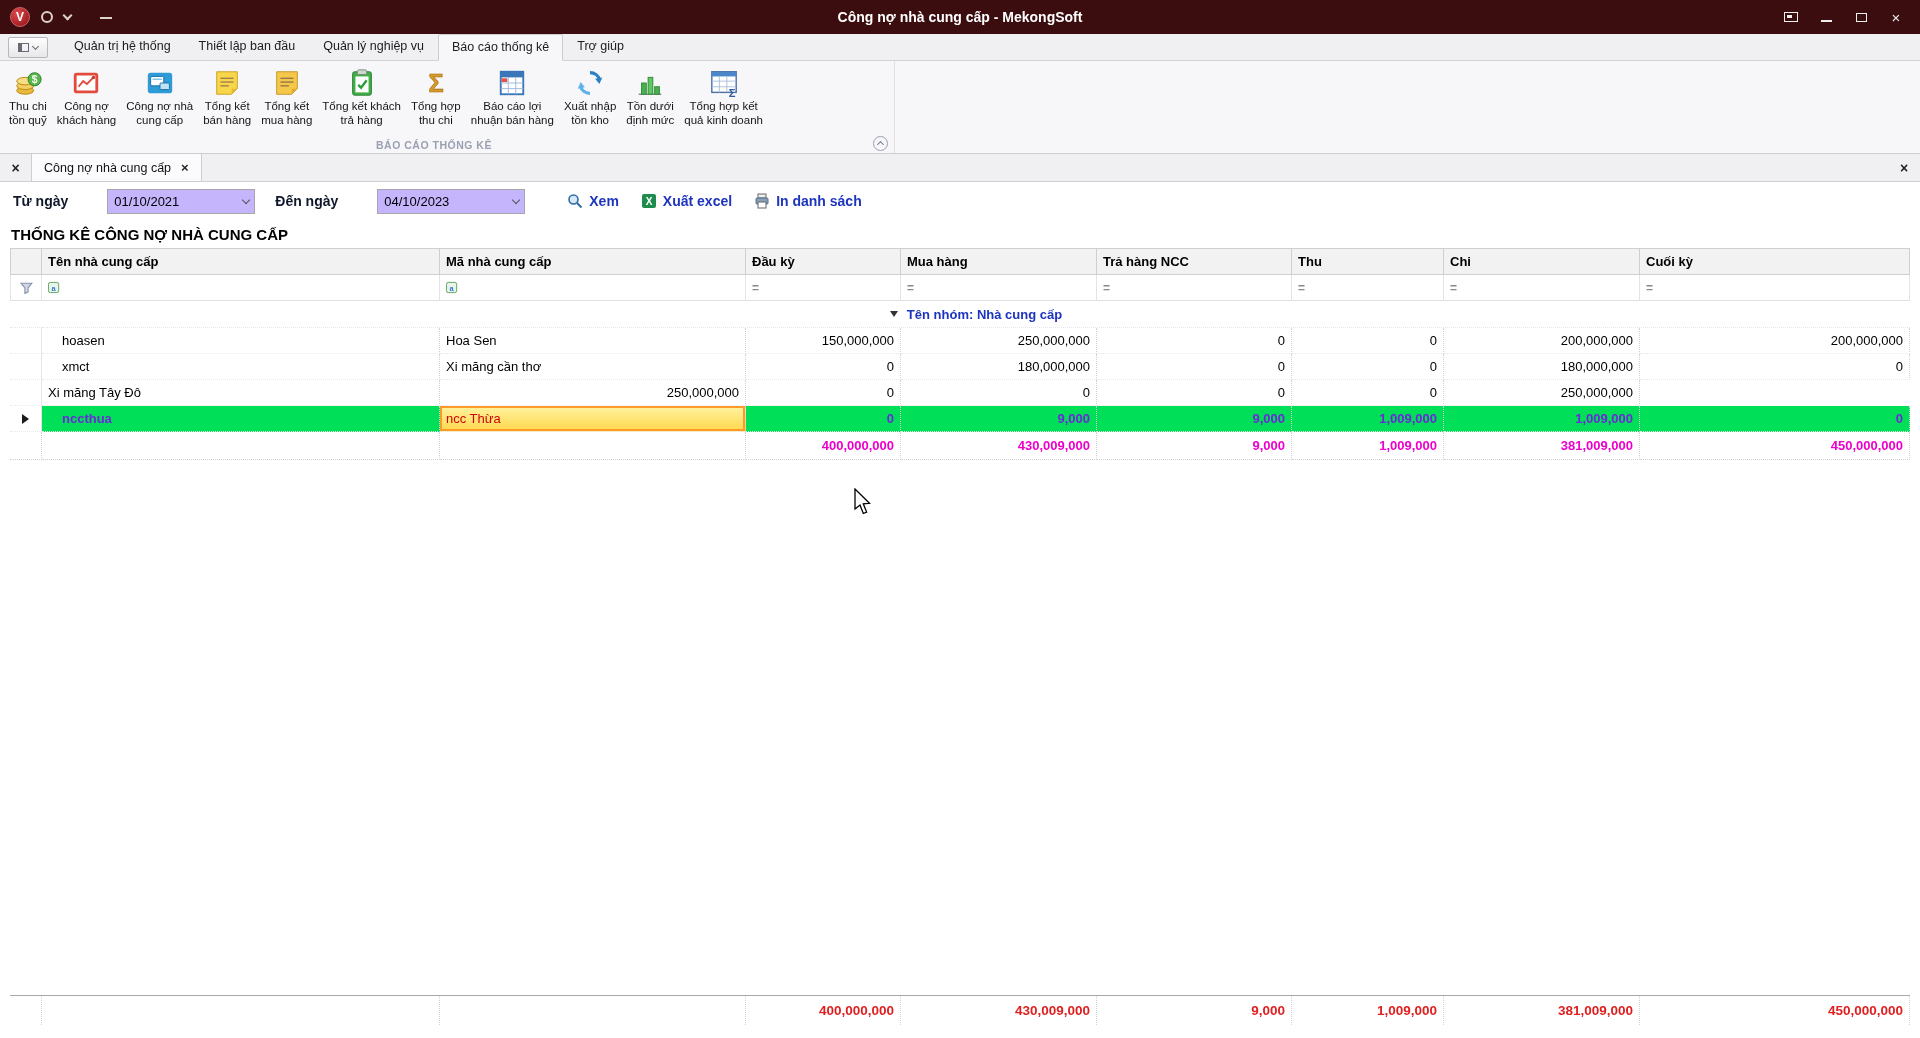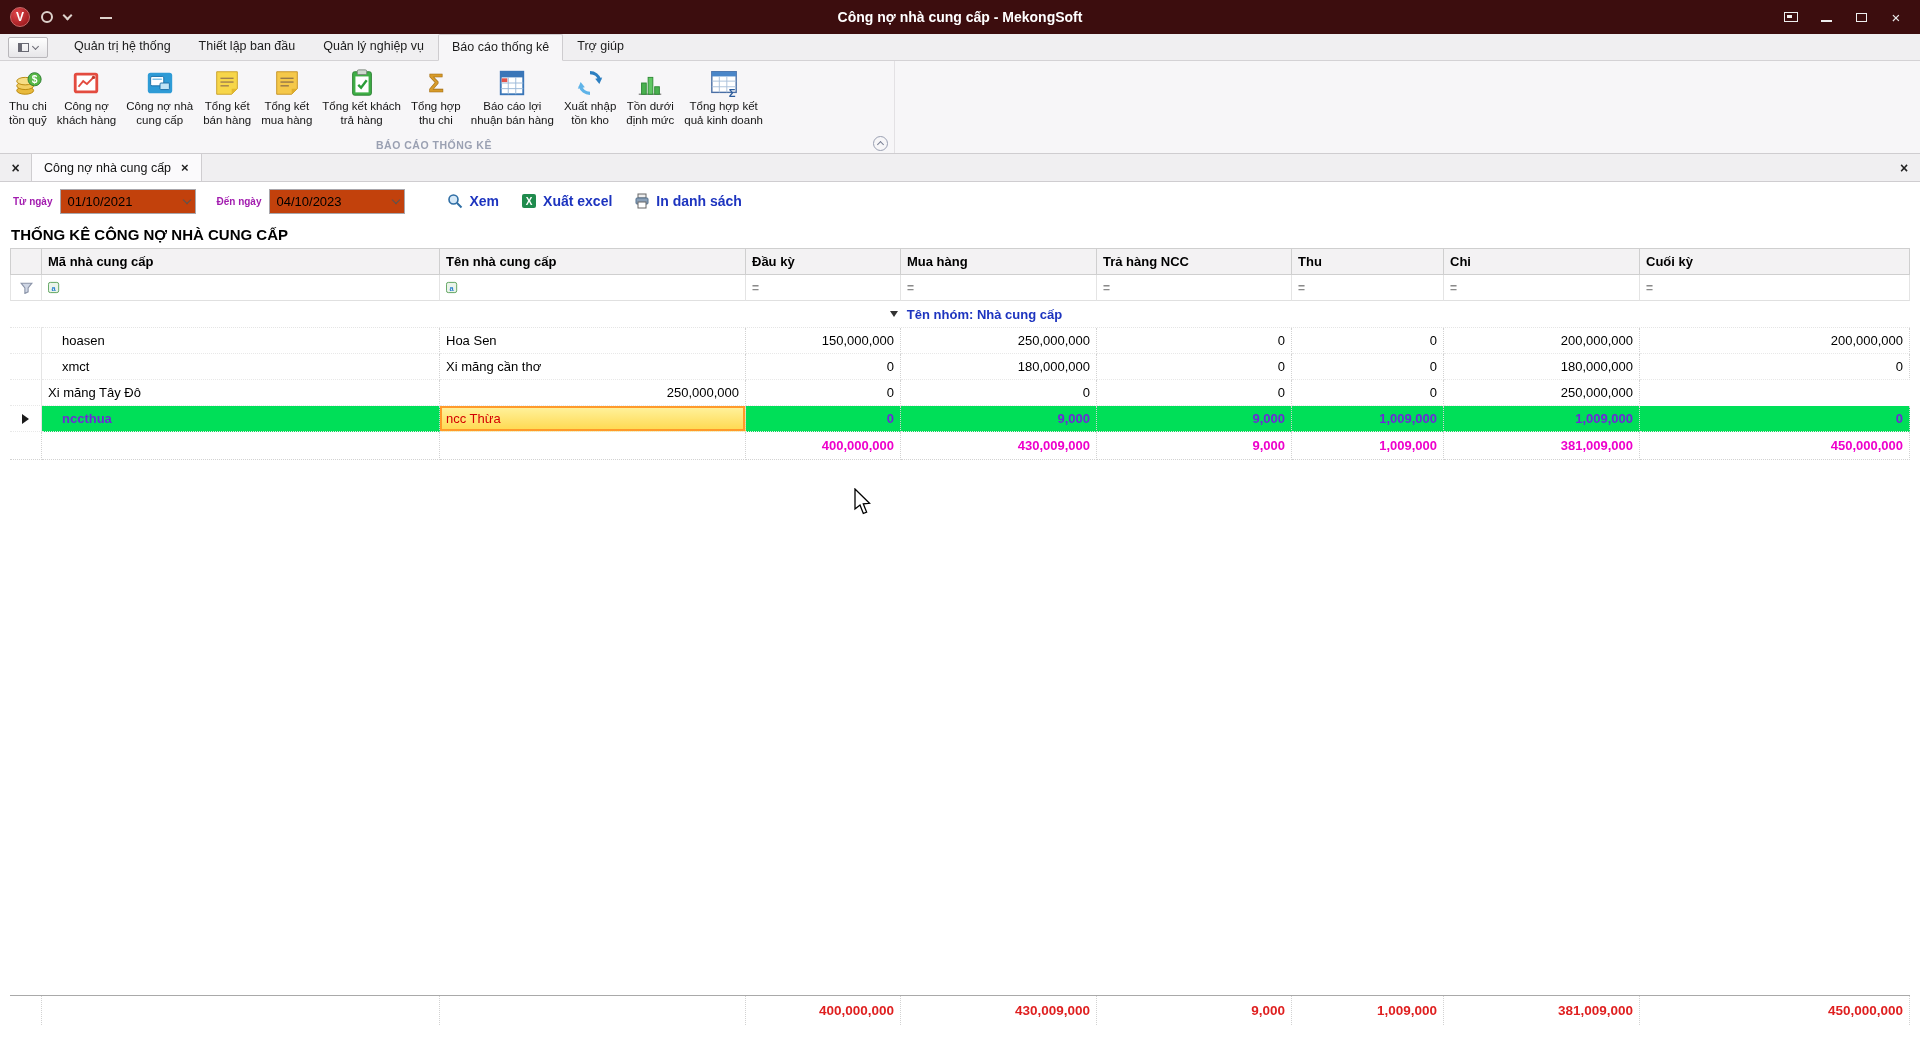--- a/index.html
+++ b/index.html
@@ -45,22 +45,22 @@
   
   .doc-tabbar { height:28px; background:#f0eff1; display:flex; align-items:stretch; border-bottom:1px solid #cfcdd0; flex:0 0 auto; }
   .tab-close-left { width:32px; border-right:1px solid #cfcdd0; display:flex; align-items:center; justify-content:center; font-size:14px; font-weight:bold; color:#222; }
   .doc-tab { display:flex; align-items:center; gap:10px; padding:0 12px; background:#fbfafc; border-right:1px solid #cfcdd0; font-size:12.5px; color:#111; }
   .doc-tab .x { font-weight:bold; font-size:13px; color:#222; }
   .tabbar-right-close { margin-left:auto; width:32px; display:flex; align-items:center; justify-content:center; font-size:14px; font-weight:bold; color:#222; }
 
   
   .content { flex:1; display:flex; flex-direction:column; background:#fff; min-height:0; }
   .filter-bar { height:38px; display:flex; align-items:center; padding-left:13px; flex:0 0 auto; }
-  .flabel { color:#a21caf; font-weight:bold; font-size:10px; margin-right:8px; white-space:nowrap; }
-  .combo { width:136px; height:25px; border:1px solid #a8a6ab; background:#c2410c; display:flex; align-items:center; margin-right:20px; }
+  .flabel { color:#0f172a; font-weight:bold; font-size:14px; margin-right:8px; white-space:nowrap; }
+  .combo { width:148px; height:25px; border:1px solid #a8a6ab; background:#c4b5fd; display:flex; align-items:center; margin-right:20px;margin-left:31px; }
   .combo .val { flex:1; padding:0 6px; font-size:13px; color:#000; }
   .combo .arrow { width:16px; height:100%; display:flex; align-items:center; justify-content:center; }
   .combo .arrow i { width:6px; height:6px; border-left:1.5px solid #555; border-bottom:1.5px solid #555; transform:rotate(-45deg); margin-top:-3px; }
   .linkbtn { display:flex; align-items:center; gap:6px; color:#1d34bf; font-weight:bold; font-size:14px; margin-left:22px; cursor:pointer; white-space:nowrap; }
   .section-title { height:28px; display:flex; align-items:center; padding-left:11px; font-weight:bold; font-size:15px; color:#000; flex:0 0 auto; }
 
   
   .grid-wrap { flex:1; display:flex; flex-direction:column; margin:0 10px 13px; min-height:0; --cols:32px 398px 306px 155px 196px 195px 152px 196px minmax(0,1fr); }
   .grow { display:grid; grid-template-columns:var(--cols); flex:0 0 auto; }
   .cell { border-right:1px solid #e4e4e4; padding:0 6px; display:flex; align-items:center; font-size:13px; color:#000; min-width:0; overflow:hidden; white-space:nowrap; }
@@ -321,22 +321,22 @@
         <span>In danh sách</span>
       </div>
     </div>
 
     <div class="section-title">THỐNG KÊ CÔNG NỢ NHÀ CUNG CẤP</div>
 
     <div class="grid-wrap">
 
       <div class="grow hdr">
         <div class="cell"></div>
+        <div class="cell">Tên nhà cung cấp</div>
         <div class="cell">Mã nhà cung cấp</div>
-        <div class="cell">Tên nhà cung cấp</div>
         <div class="cell">Đầu kỳ</div>
         <div class="cell">Mua hàng</div>
         <div class="cell">Trả hàng NCC</div>
         <div class="cell">Thu</div>
         <div class="cell">Chi</div>
         <div class="cell">Cuối kỳ</div>
       </div>
 
       <div class="grow frow">
         <div class="cell">

